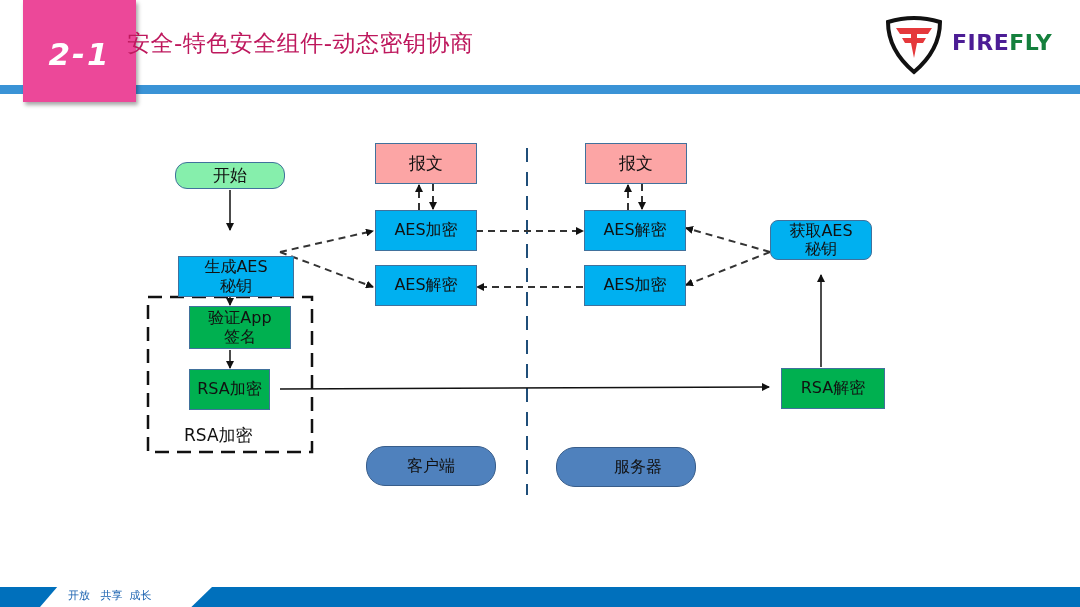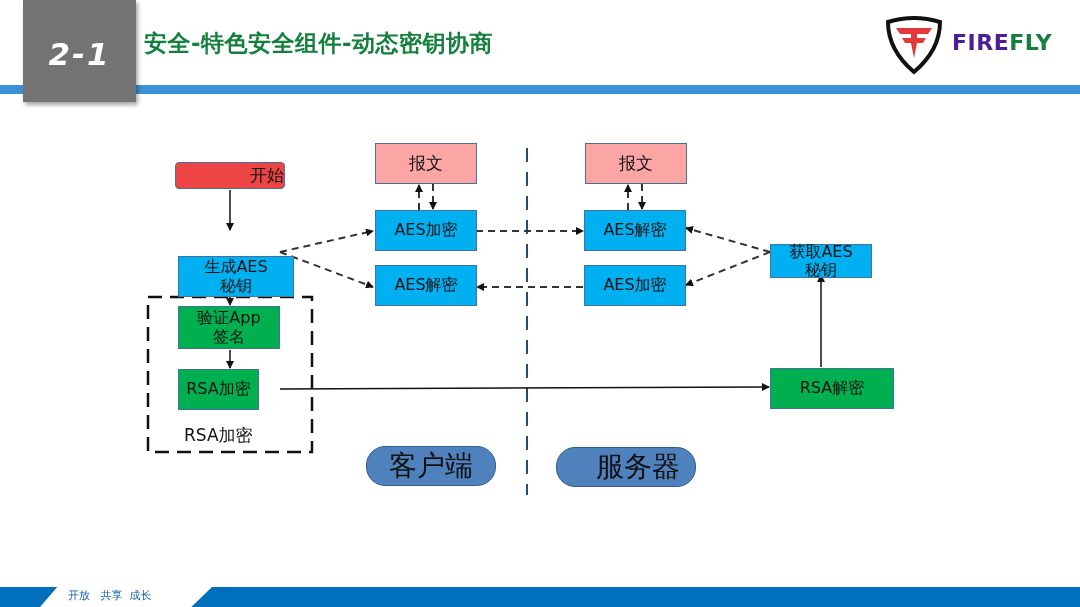--- a/index.html
+++ b/index.html
@@ -1,41 +1,41 @@
 <!DOCTYPE html>
 <html><head>
 <meta charset="utf-8">
 <style>
   html, body { margin:0; padding:0; }
   body { width:1080px; height:607px; position:relative; background:#ffffff; overflow:hidden;
          font-family: "DejaVu Sans", "Liberation Sans", sans-serif; }
   .header-bar { position:absolute; left:0; top:85px; width:1080px; height:9px; background:#3a93d6; }
-  .section-badge { position:absolute; left:23px; top:0; width:113px; height:102px; background:#737373;
+  .section-badge { position:absolute; left:23px; top:0; width:113px; height:102px; background:#ec4899;
          box-shadow:2px 3px 4px rgba(0,0,0,0.35); display:flex; align-items:center; justify-content:center; }
   .section-badge span { color:#fff; font-size:31px; font-weight:bold; font-style:italic; letter-spacing:2px;
          font-family:"DejaVu Sans", sans-serif; margin-top:6px; }
-  .page-title { position:absolute; left:144px; top:28px; font-size:23px; font-weight:bold; color:#15803d;
+  .page-title { position:absolute; left:127px; top:28px; font-size:23px; font-weight:normal; color:#be185d;
          font-family:"DejaVu Sans", sans-serif; letter-spacing:0.5px; }
   .logo { position:absolute; left:884px; top:14px; width:180px; height:64px; }
   .logo-text { position:absolute; left:952px; top:30px; font-size:22px; font-weight:bold; font-family:"DejaVu Sans", sans-serif; letter-spacing:0.5px; }
   .logo-text .fire { color:#4c1d95; }
   .logo-text .fly { color:#15803d; }
   .footer { position:absolute; left:0; top:587px; width:1080px; height:20px; background:#0070bc; }
   .footer-slant { position:absolute; left:40px; top:587px; width:172px; height:20px; background:#fff;
          clip-path:polygon(10% 0, 100% 0, 88% 100%, 0 100%); }
   .footer-slogan { position:absolute; left:68px; top:588px; font-size:11px; color:#1a62b0; white-space:pre;
          font-family:"DejaVu Sans", sans-serif; }
 
   .node { position:absolute; box-sizing:border-box; border:1.5px solid #41719c; display:flex; align-items:center;
           justify-content:center; text-align:center; color:#111; line-height:1.15; font-family:"DejaVu Sans", sans-serif; }
   .blue { background:#00b0f0; font-size:16px; }
-  .green { background:#00b050; font-size:16px; }
+  .green { background:#00b050; font-size:16px;margin-left:11px; }
   .lime { background:#fca5a5; font-size:17px; }
-  .yellow { background:#ef4444; font-size:17px; border-radius:4px;justify-content:flex-end; }
-  .label-box { background:#4f81bd; font-size:28px; border-color:#385d8a;border-radius:19px; }
+  .yellow { background:#86efac; font-size:17px; border-radius:12px; }
+  .label-box { background:#4f81bd; font-size:16px; border-color:#385d8a;border-radius:19px; }
   .plain-label { position:absolute; font-size:17px; color:#111; font-family:"DejaVu Sans", sans-serif; }
   svg.wires { position:absolute; left:0; top:0; }
 </style>
 </head>
 <body>
 
 <div class="header-bar"></div>
 <div class="section-badge">
   <span>2-1</span>
 </div>
@@ -110,25 +110,25 @@
 
 <div class="node lime" style="left:585px;top:143px;width:102px;height:41px;">
   <span>报文</span>
 </div>
 <div class="node blue" style="left:584px;top:210px;width:102px;height:41px;">
   <span>AES解密</span>
 </div>
 <div class="node blue" style="left:584px;top:265px;width:102px;height:41px;">
   <span>AES加密</span>
 </div>
-<div class="node blue" style="left:770px;top:244px;width:102px;height:34px;white-space:pre-line;">
+<div class="node blue" style="left:770px;top:220px;width:102px;height:40px;white-space:pre-line;border-radius:8px;">
   <span>获取AES
 秘钥</span>
 </div>
-<div class="node green" style="left:770px;top:368px;width:124px;height:41px;">
+<div class="node green" style="left:770px;top:368px;width:104px;height:41px;">
   <span>RSA解密</span>
 </div>
 
 <div class="node label-box" style="left:366px;top:446px;width:130px;height:40px;">
   <span>客户端</span>
 </div>
 <div class="node label-box" style="left:556px;top:447px;width:140px;height:40px;padding-left:24px;">
   <span>服务器</span>
 </div>
 

